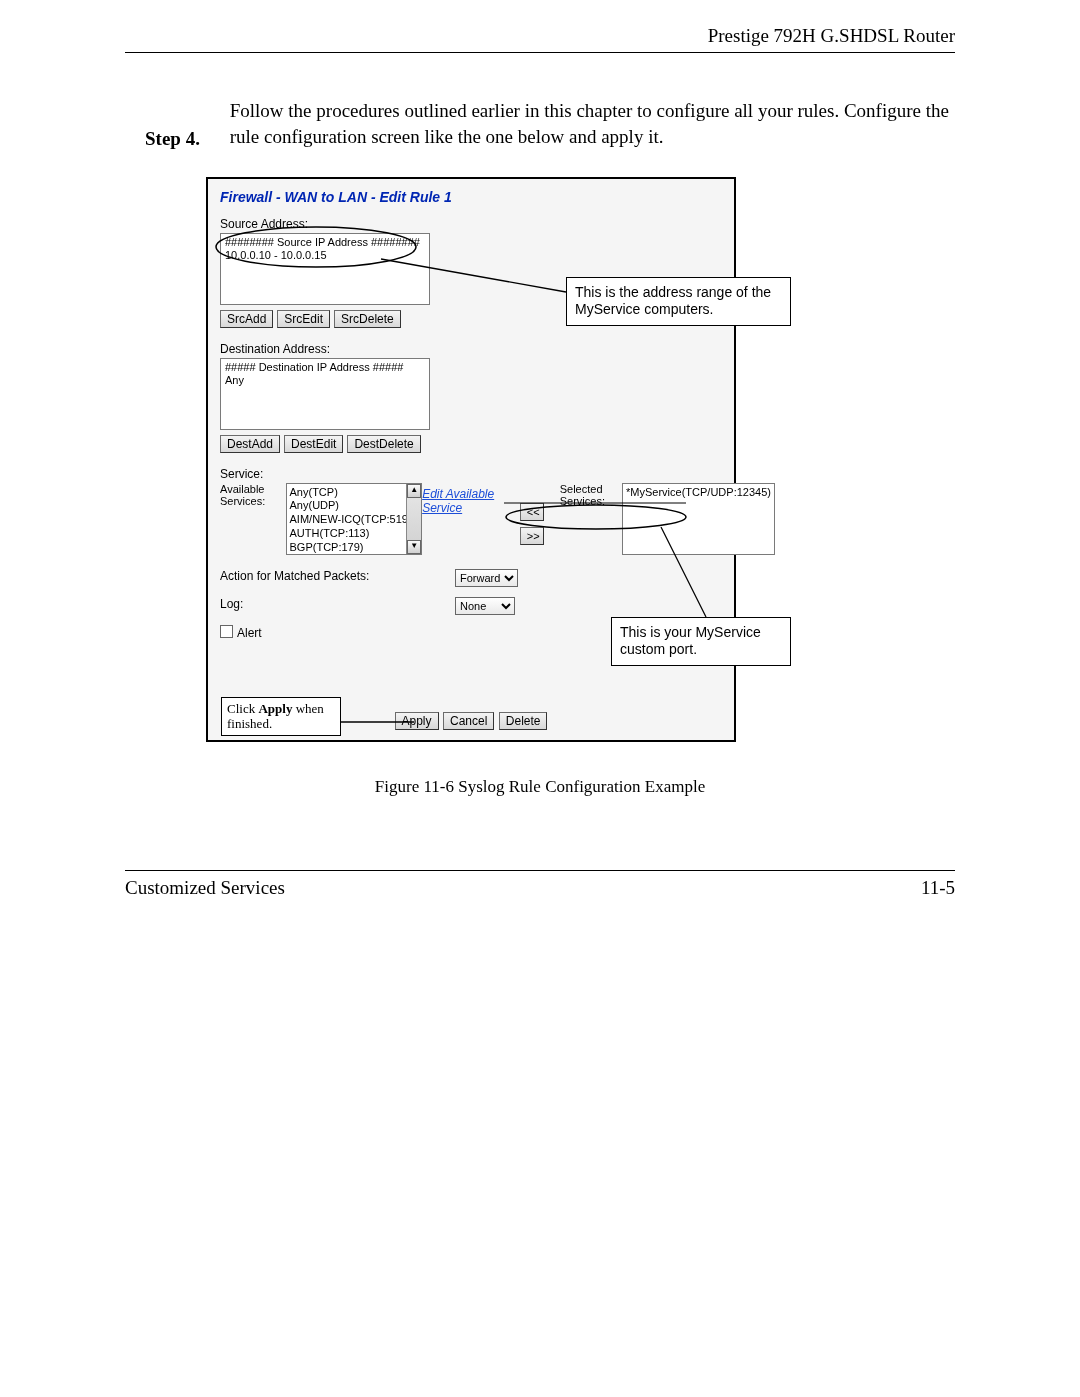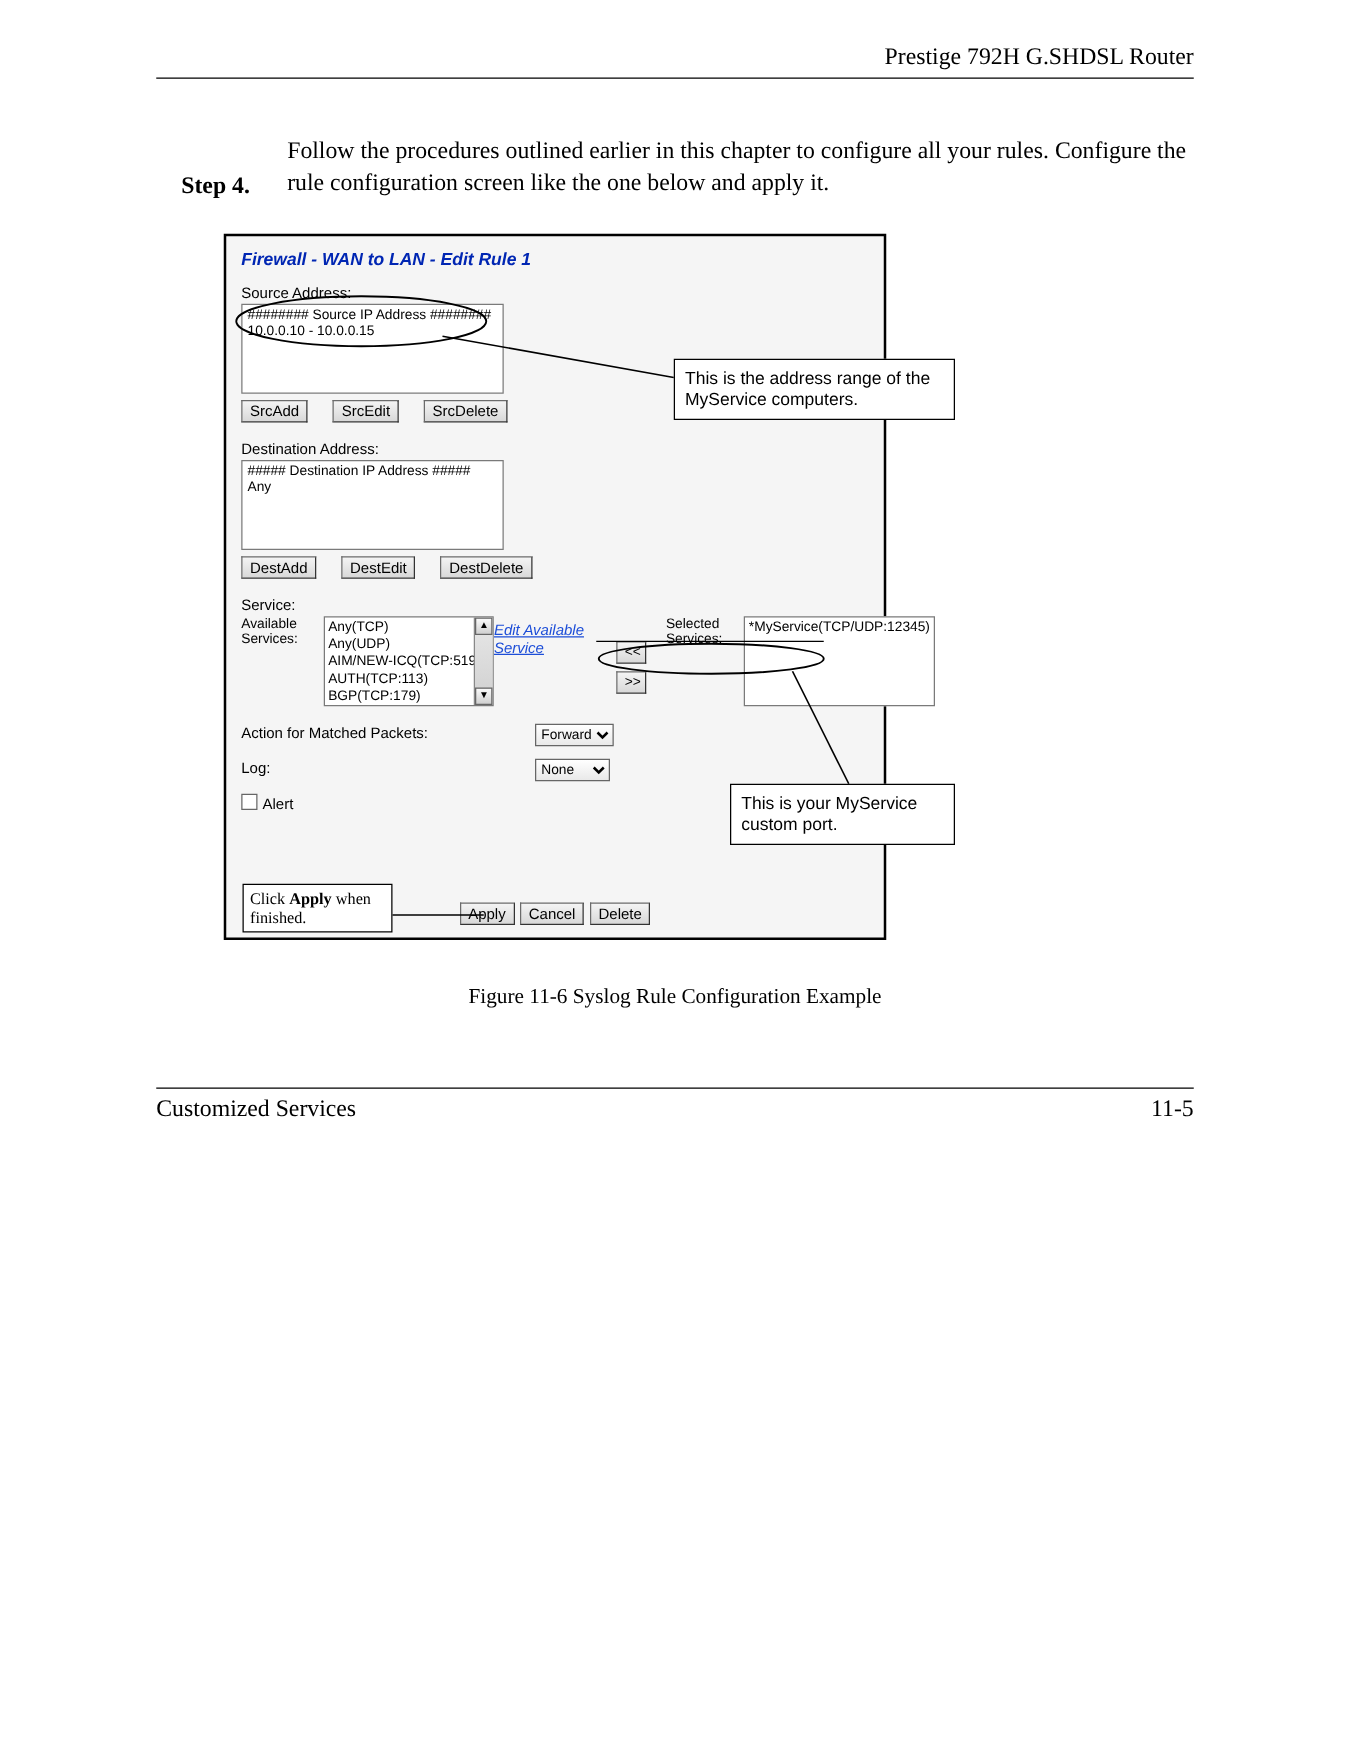--- a/index.html
+++ b/index.html
@@ -7,21 +7,21 @@
     padding: 0;
     background: #fff;
     font-family: "Times New Roman", Times, serif;
     color: #000;
   }
   .page {
     width: 1080px;
     height: 1397px;
     position: relative;
     box-sizing: border-box;
-    padding: 35px 125px 0 125px;
+    padding: 25px 125px 0 125px;
   }
   .top-header {
     text-align: right;
     font-size: 19px;
     padding-bottom: 5px;
     border-bottom: 1.5px solid #000;
   }
   .step-block {
     font-size: 19px;
     margin-top: 45px;
@@ -39,21 +39,21 @@
     display: inline-block;
     width: 720px;
     vertical-align: top;
   }
 
   .figure-region {
     position: relative;
     width: 660px;
     height: 580px;
     margin-top: 25px;
-    margin-left: 54px;
+    margin-left: 81px;
   }
   .panel {
     position: absolute;
     left: 0; top: 0;
     width: 530px;
     height: 565px;
     border: 2px solid #000;
     box-sizing: border-box;
     font-family: Arial, Helvetica, sans-serif;
     background: #f5f5f5;
@@ -77,21 +77,21 @@
     background: #fff;
     font-size: 11px;
     line-height: 1.25;
     padding: 2px 4px;
     box-sizing: border-box;
     overflow: hidden;
   }
   .btn-row {
     margin-top: 5px;
     display: flex;
-    gap: 20px;
+    gap: 4px;
   }
   .win-btn {
     font-size: 12px;
     padding: 1px 6px;
     background: linear-gradient(#f4f4f4,#d8d8d8);
     border: 1px solid #6b6b6b;
     border-bottom-color:#333; border-right-color:#333;
     cursor: pointer;
   }
   .row { margin-bottom: 14px; }

